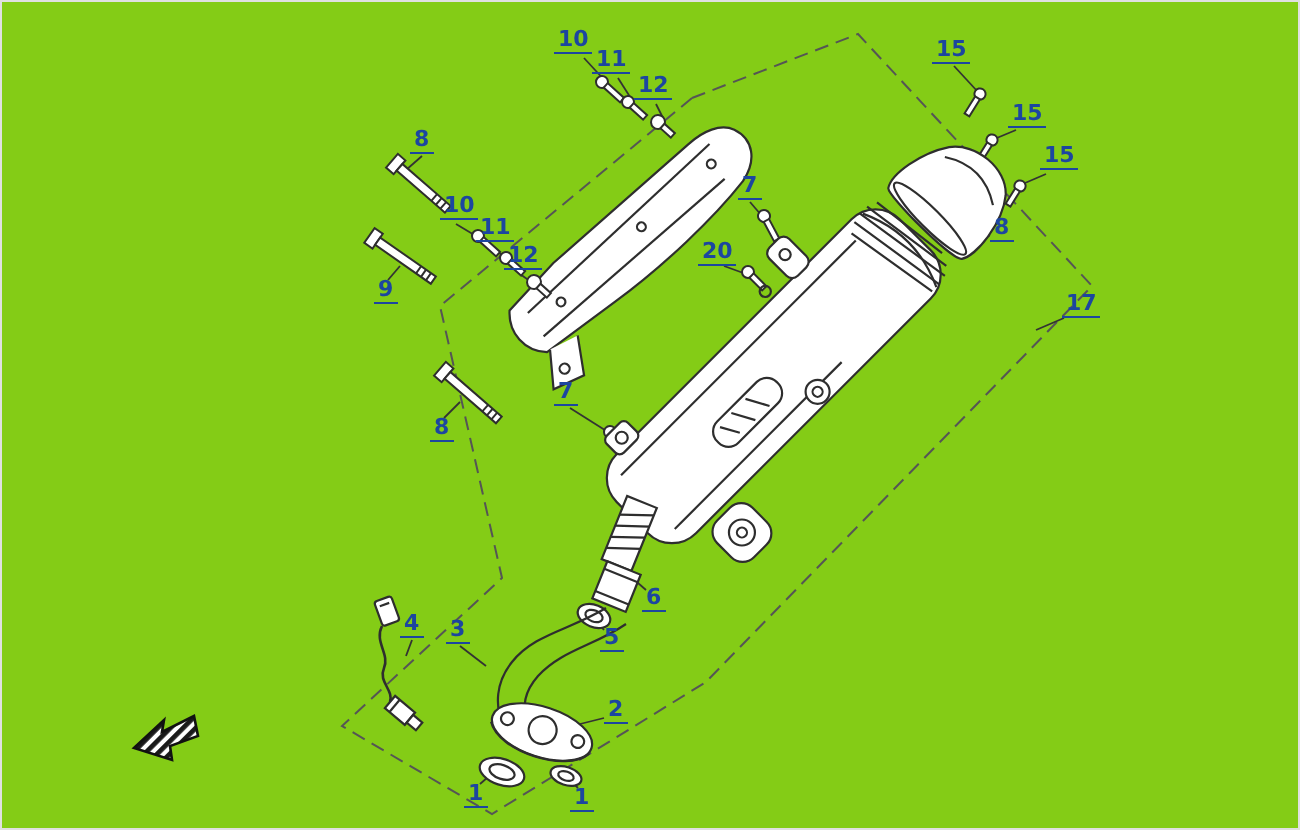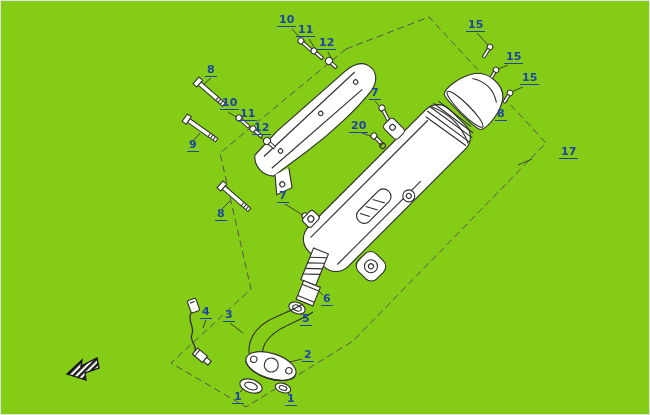--- a/index.html
+++ b/index.html
@@ -235,21 +235,21 @@
       <span class="part-label" style="left: 503px; top: 50px;">15</span>
       <span class="part-label" style="left: 519px; top: 71px;">15</span>
       <span class="part-label" style="left: 204px; top: 63px;">8</span>
       <span class="part-label" style="left: 219px; top: 96px;">10</span>
       <span class="part-label" style="left: 237px; top: 107px;">11</span>
       <span class="part-label" style="left: 251px; top: 121px;">12</span>
       <span class="part-label" style="left: 368px; top: 86px;">7</span>
       <span class="part-label" style="left: 348px; top: 119px;">20</span>
       <span class="part-label" style="left: 494px; top: 107px;">8</span>
       <span class="part-label" style="left: 186px; top: 138px;">9</span>
-      <span class="part-label" style="left: 558px; top: 145px; text-align: center;">17</span>
+      <span class="part-label" style="left: 530px; top: 145px; text-align: center;">17</span>
       <span class="part-label" style="left: 214px; top: 207px;">8</span>
       <span class="part-label" style="left: 276px; top: 189px;">7</span>
       <span class="part-label" style="left: 320px; top: 292px;">6</span>
       <span class="part-label" style="left: 299px; top: 312px;">5</span>
       <span class="part-label" style="left: 199px; top: 305px;">4</span>
       <span class="part-label" style="left: 222px; top: 308px;">3</span>
       <span class="part-label" style="left: 301px; top: 348px;">2</span>
       <span class="part-label" style="left: 231px; top: 390px;">1</span>
       <span class="part-label" style="left: 284px; top: 392px;">1</span>
     </div>

